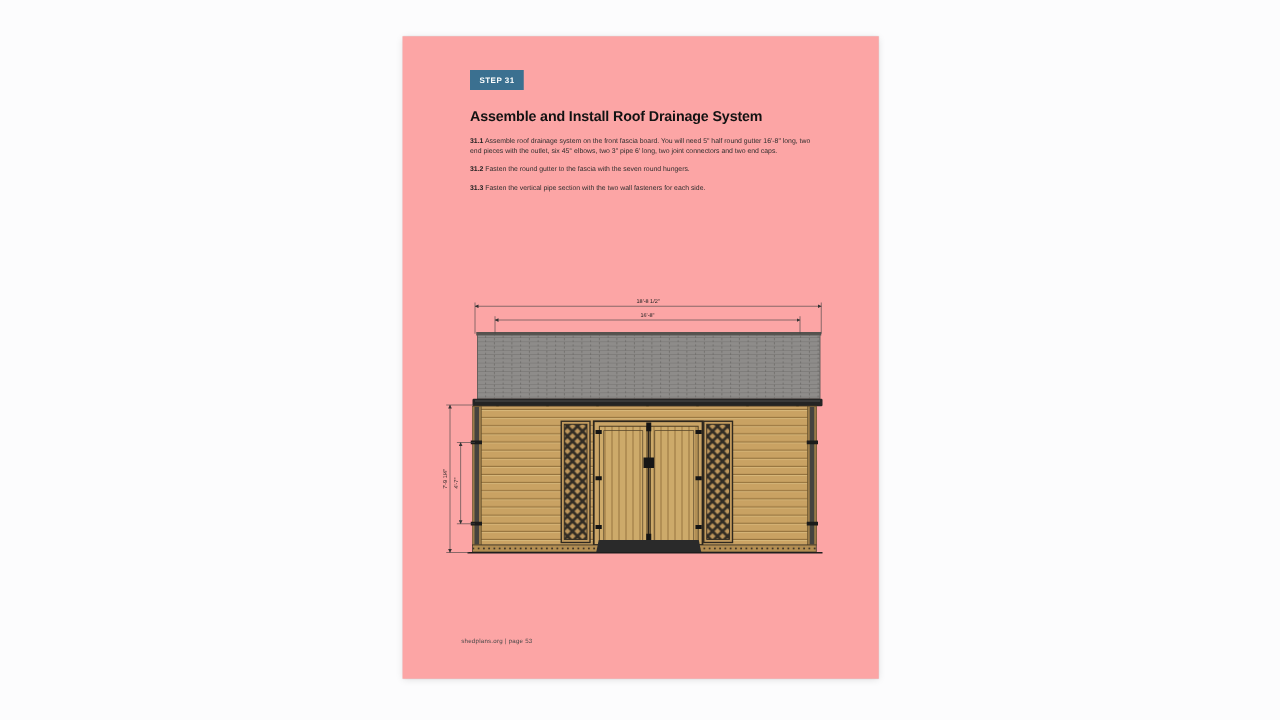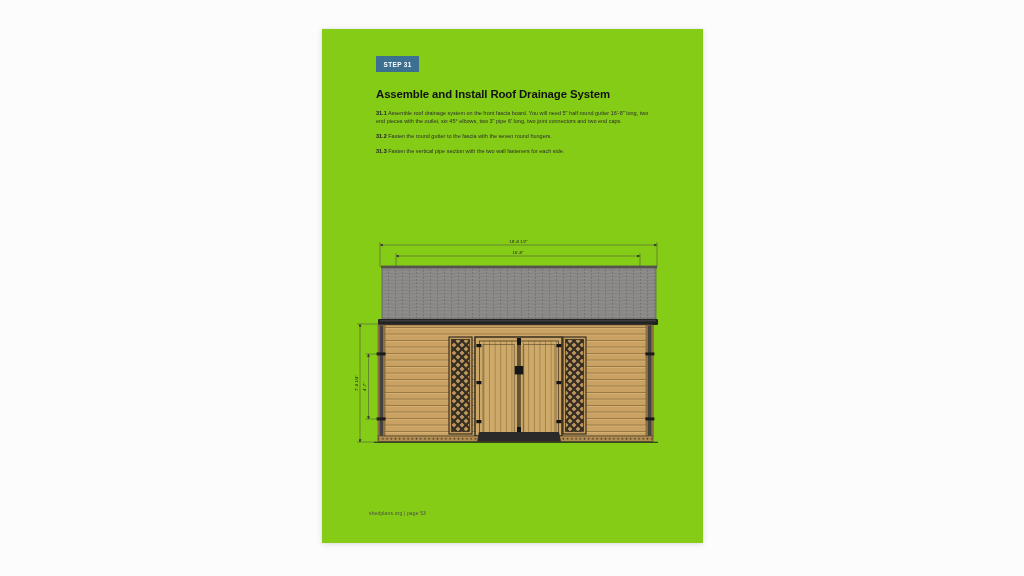--- a/index.html
+++ b/index.html
@@ -6,21 +6,21 @@
   html, body { width: 1024px; height: 576px; overflow: hidden; }
   body {
     background: #fcfcfd;
     font-family: "Liberation Sans", sans-serif;
     position: relative;
   }
   .page {
     position: absolute;
     left: 322px; top: 29px;
     width: 381px; height: 514px;
-    background: #84cc16;
+    background: #fca5a5;
     box-shadow: 0 1px 6px rgba(0,0,0,0.13), 0 0 1px rgba(0,0,0,0.10);
   }
   .badge {
     position: absolute;
     left: 54px; top: 27px;
     background: #3b7090;
     color: #ffffff;
     font-size: 6.4px;
     font-weight: bold;
     letter-spacing: 0.4px;

